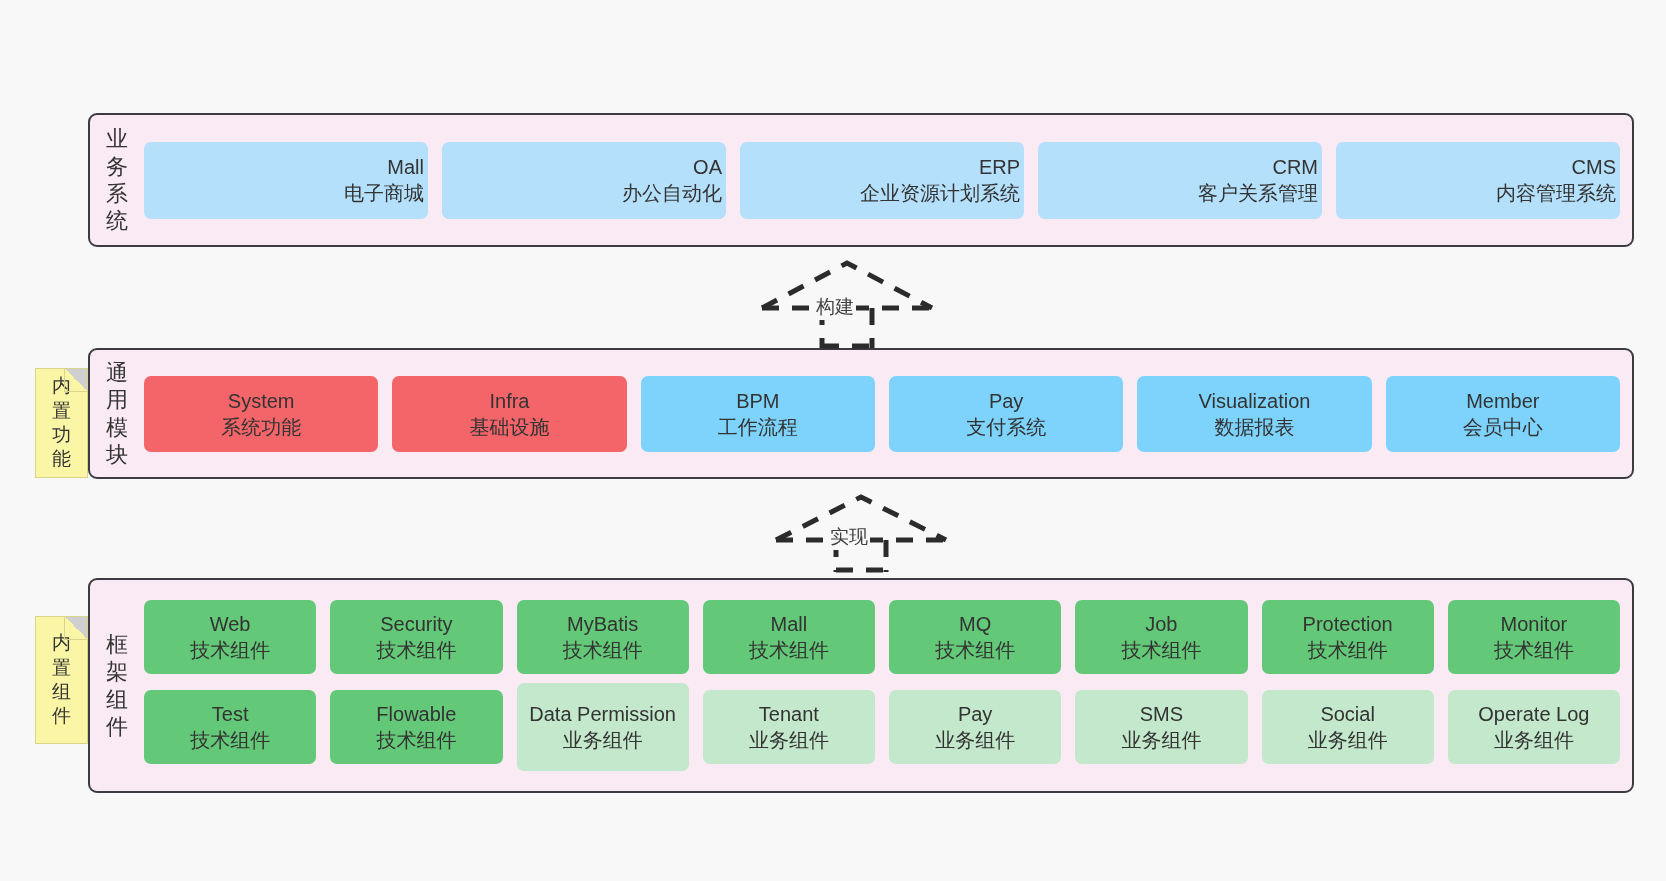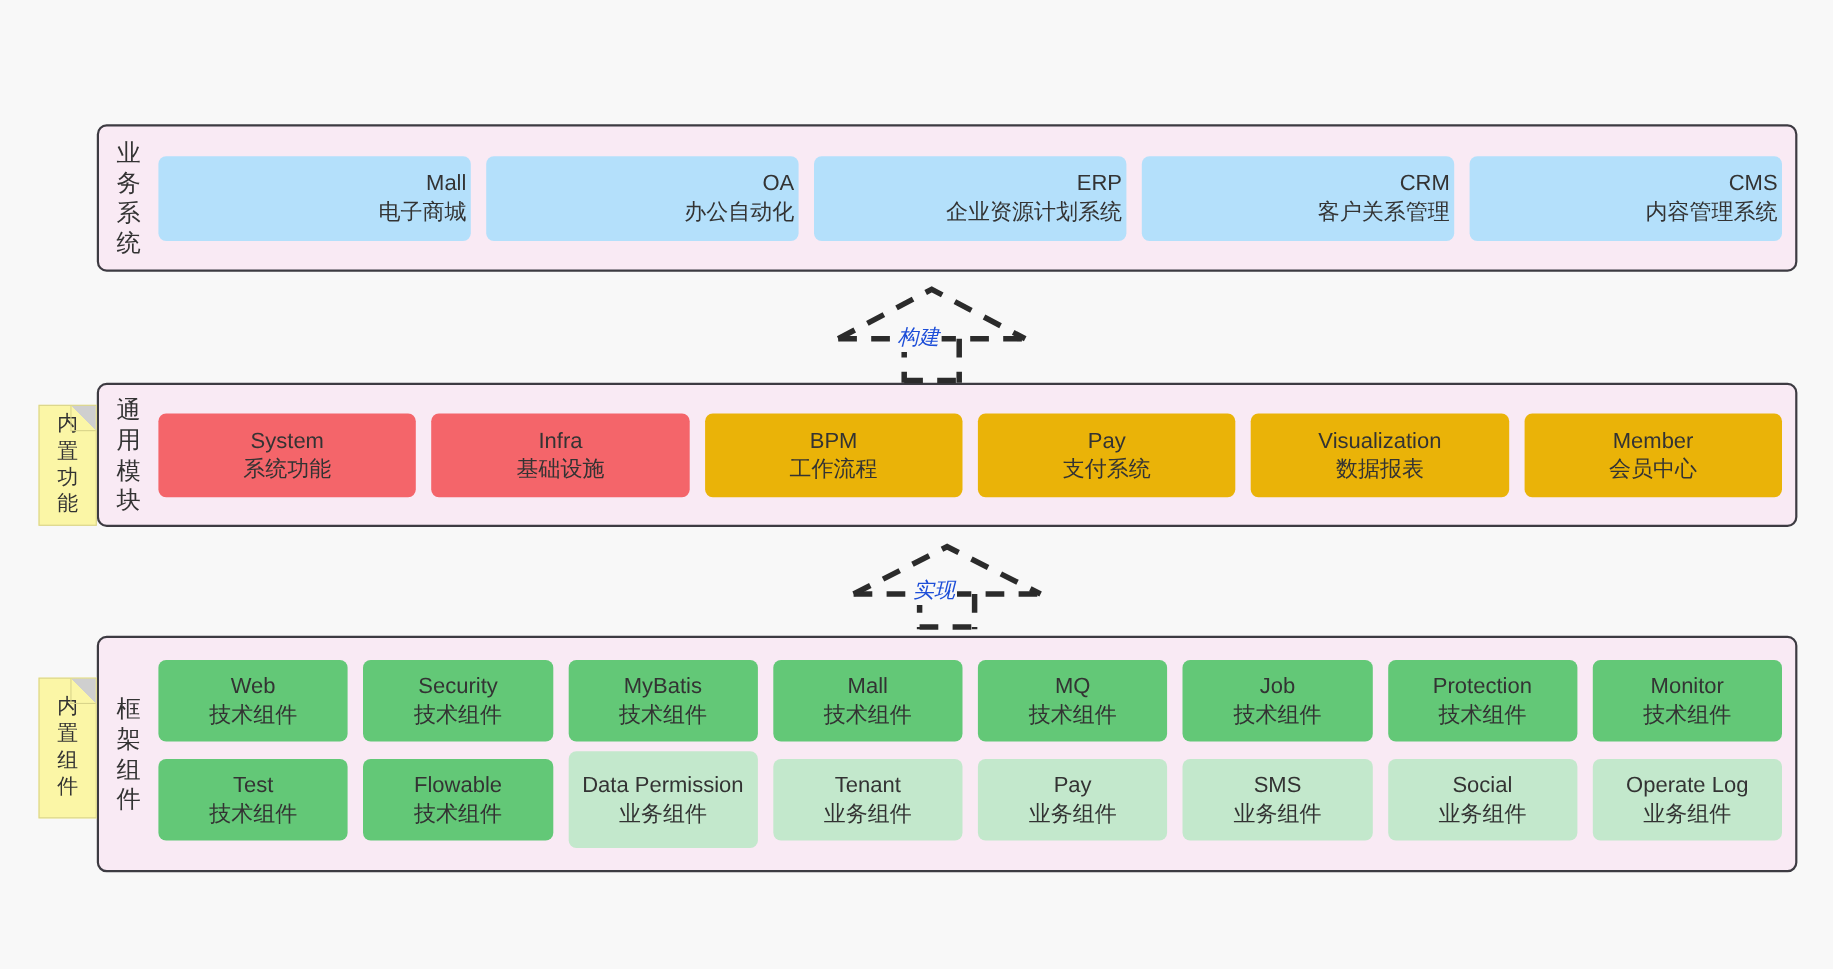--- a/index.html
+++ b/index.html
@@ -77,21 +77,21 @@
     line-height: 1.30;
     color: #333333;
     box-sizing: border-box;
     padding: 6px 4px;
   }
   .card .t-en { display: block; }
   .card .t-cn { display: block; }
 
   .c-blue       { background: #b4e0fb; align-items: flex-end; }
   .c-red        { background: #f4656a; }
-  .c-pink       { background: #eab308; }
+  .c-pink       { background: #7dd3fc; }
   .c-green      { background: #63c877; }
   .c-lightgreen { background: #c3e8cc; }
 
   
   #layer-business   { left: 88px;  top: 113px; width: 1546px; height: 134px; }
   #layer-business .card { height: 77px; }
 
   #layer-common     { left: 88px;  top: 348px; width: 1546px; height: 131px; }
   #layer-common .card { height: 76px; }
 
@@ -129,25 +129,24 @@
 
   
   .arrow {
     position: absolute;
     z-index: 2;
   }
   .arrow svg { display: block; overflow: visible; }
   .arrow .alabel {
     position: absolute;
     font-size: 19px;
-    color: #1d4ed8;
+    color: #404040;
     background: #f8f8f8;
     padding: 0 2px;
     white-space: nowrap;
-    font-style: italic;
   }
   #arrow-build { left: 752px; top: 258px; width: 190px; height: 90px; }
   #arrow-build .alabel { left: 62px; top: 36px; }
   #arrow-impl  { left: 766px; top: 492px; width: 190px; height: 80px; }
   #arrow-impl  .alabel { left: 62px; top: 32px; }
 </style>
 </head>
 <body>
 
 <div id="canvas">

